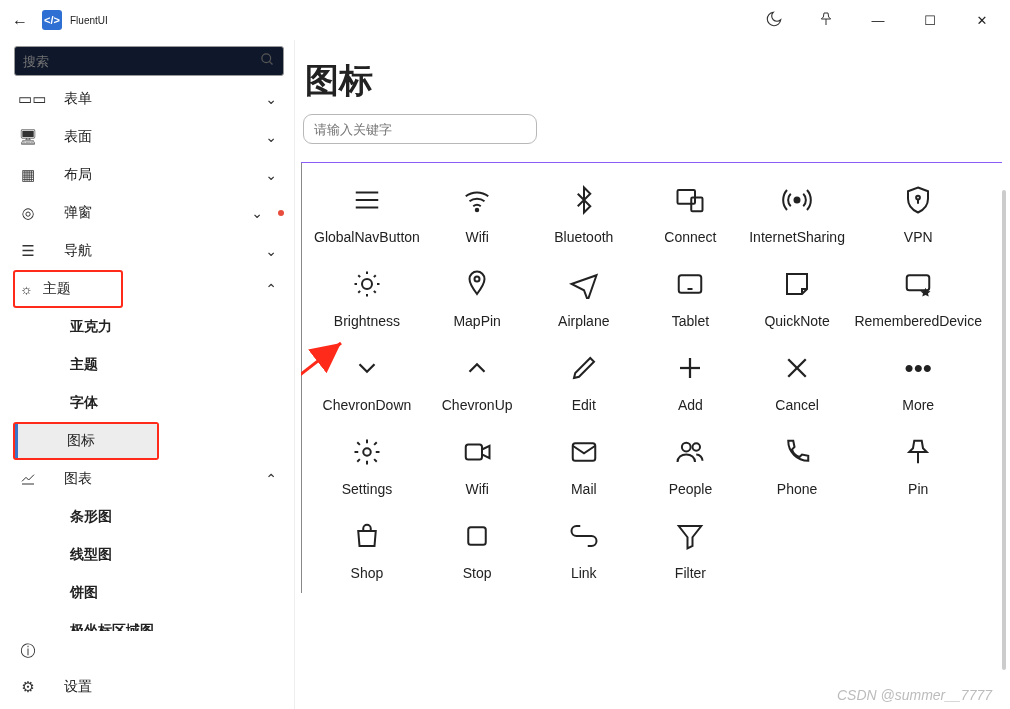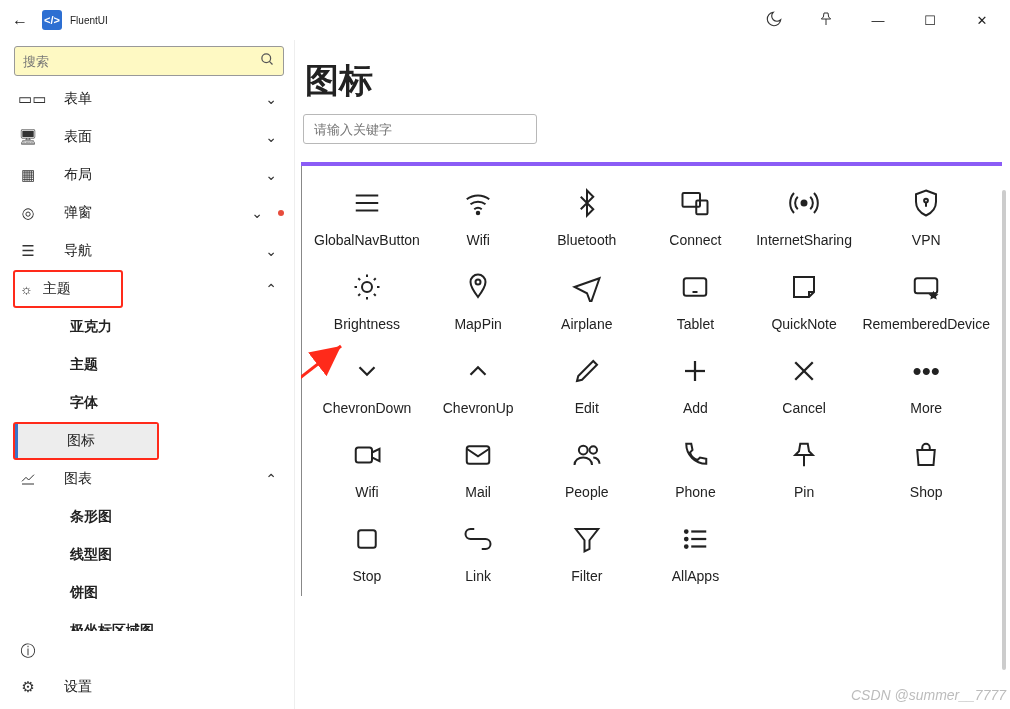--- a/index.html
+++ b/index.html
@@ -48,21 +48,21 @@
   border-right: 0;
   padding-left: 4px;
 }
 .search-box {
   margin: 6px 10px 4px 10px;
   height: 30px;
   border: 1px solid #999;
   border-radius: 3px;
   display: flex; align-items: center;
   padding: 0 8px;
-  background: #fef9c3;
+  background: #0f172a;
 }
 .search-box input {
   flex: 1; border: none; outline: none; font-size: 13px; background: transparent;
   color: #777;
 }
 .search-box .icon { font-size: 14px; color: #555; }
 .nav-list {
   flex: 1; overflow-y: auto;
   padding: 0 4px 0 6px;
 }
@@ -109,32 +109,33 @@
 }
 .page-title {
   font-size: 34px;
   font-weight: 600;
   padding-left: 4px;
 }
 .filter-input {
   margin: 10px 2px 18px 2px;
   width: 234px; height: 30px;
   border: 1px solid #b8b8b8;
-  border-radius: 3px;
+  border-radius: 9px;
   display: flex; align-items: center;
   padding: 12px 10px;
 }
 .filter-input input {
   border: none; outline: none; width: 100%; font-size: 13px; color: #888; background: transparent;
 }
 .icon-scroll {
   flex: 1;
   overflow-y: auto;
-  border-top: 4px solid #8b5cf6;
+  border-top: 1px solid #8b5cf6;
   margin-right: -4px;
+  padding-right: 8px;
   position: relative;
 }
 .icon-grid {
   display: grid;
   grid-template-columns: repeat(6, 1fr);
   gap: 24px 8px;
   padding: 22px 12px 12px 12px;
   border-left: 3px solid #888;
   margin-left: -2px;
 }
@@ -156,21 +157,21 @@
   position: absolute;
   right: 4px;
   top: 150px;
   width: 4px;
   height: 480px;
   background: #ccc;
   border-radius: 2px;
 }
 .watermark {
   position: absolute;
-  right: 4px; bottom: 6px;
+  right: 18px; bottom: 6px;
   color: #bcbcbc; font-size: 14px;
   font-style: italic;
 }
 </style>
 </head>
 <body>
 
 <div class="titlebar">
   <div class="back">←</div>
   <div class="app-logo">&lt;/&gt;</div>
@@ -448,20 +449,27 @@
             </svg>
             <span>Cancel</span>
           </div>
 
         <div class="icon-cell">
             <div class="glyph">•••</div>
             <span>More</span>
           </div>
         <div class="icon-cell">
             <svg viewBox="0 0 24 24" stroke="#222" stroke-width="1.6" fill="none">
+              <circle cx="12" cy="12" r="3"></circle>
+              <path d="M12 2v3M12 19v3M4.2 4.2l2.1 2.1M17.7 17.7l2.1 2.1M2 12h3M19 12h3M4.2 19.8l2.1-2.1M17.7 6.3l2.1-2.1"></path>
+            </svg>
+            <span>Settings</span>
+          </div>
+        <div class="icon-cell">
+            <svg viewBox="0 0 24 24" stroke="#222" stroke-width="1.6" fill="none">
               <rect x="3" y="6" width="13" height="12" rx="2"></rect>
               <polygon points="16,10 22,7 22,17 16,14"></polygon>
             </svg>
             <span>Wifi</span>
           </div>
         <div class="icon-cell">
             <svg viewBox="0 0 24 24" stroke="#222" stroke-width="1.6" fill="none">
               <rect x="3" y="5" width="18" height="14" rx="2"></rect>
               <polyline points="3,7 12,13 21,7"></polyline>
             </svg>
@@ -510,30 +518,19 @@
               <line x1="8" y1="12" x2="16" y2="12"></line>
             </svg>
             <span>Link</span>
           </div>
         <div class="icon-cell">
             <svg viewBox="0 0 24 24" stroke="#222" stroke-width="1.6" fill="none">
               <polygon points="3,4 21,4 14,13 14,20 10,22 10,13"></polygon>
             </svg>
             <span>Filter</span>
           </div>
-        <div class="icon-cell">
-            <svg viewBox="0 0 24 24" stroke="#222" stroke-width="1.8" fill="none">
-              <circle cx="5" cy="6" r="1" fill="#222"></circle>
-              <line x1="9" y1="6" x2="21" y2="6"></line>
-              <circle cx="5" cy="12" r="1" fill="#222"></circle>
-              <line x1="9" y1="12" x2="21" y2="12"></line>
-              <circle cx="5" cy="18" r="1" fill="#222"></circle>
-              <line x1="9" y1="18" x2="21" y2="18"></line>
-            </svg>
-            <span>AllApps</span>
-          </div>
       </div>
     </div>
     <div class="scrollbar-right"></div>
   </div>
 </div>
 
 <div class="watermark">CSDN @summer__7777</div>
 
 </body></html>

